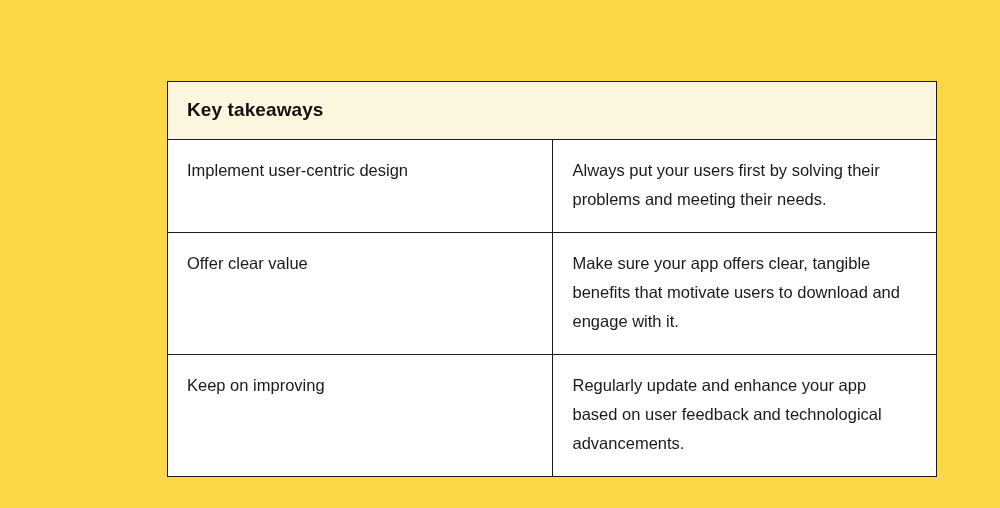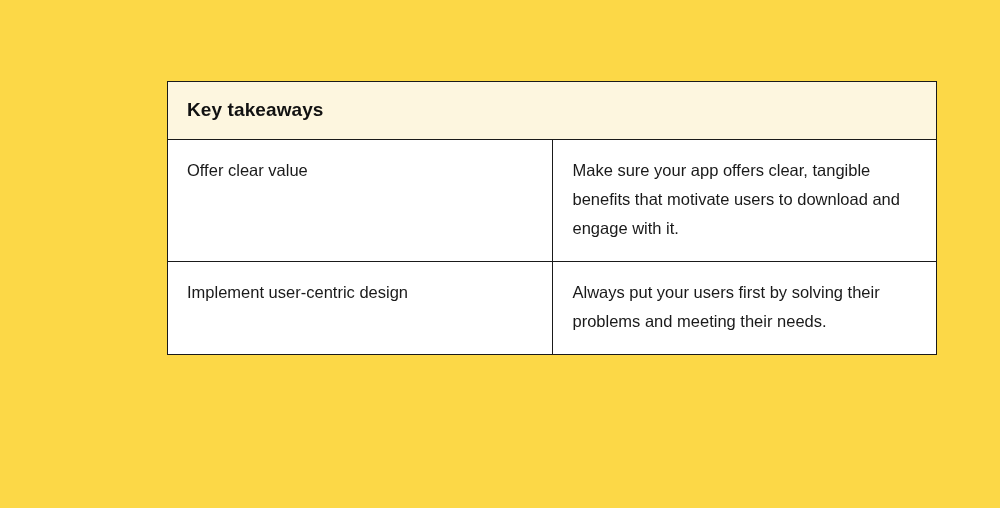--- a/index.html
+++ b/index.html
@@ -59,22 +59,26 @@
 </head>
 <body>
 
 <div class="page">
   <table class="takeaways-table">
     <tbody>
       <tr>
         <td class="header-cell" colspan="2">Key takeaways</td>
       </tr>
       <tr>
+        <td class="term-cell">Implement user-centric design</td>
+        <td class="desc-cell">Always put your users first by solving their problems and meeting their needs.</td>
+      </tr>
+      <tr>
         <td class="term-cell">Offer clear value</td>
         <td class="desc-cell">Make sure your app offers clear, tangible benefits that motivate users to download and engage with it.</td>
       </tr>
       <tr>
-        <td class="term-cell">Implement user-centric design</td>
-        <td class="desc-cell">Always put your users first by solving their problems and meeting their needs.</td>
+        <td class="term-cell">Keep on improving</td>
+        <td class="desc-cell">Regularly update and enhance your app based on user feedback and technological advancements.</td>
       </tr>
     </tbody>
   </table>
 </div>
 
 </body></html>

